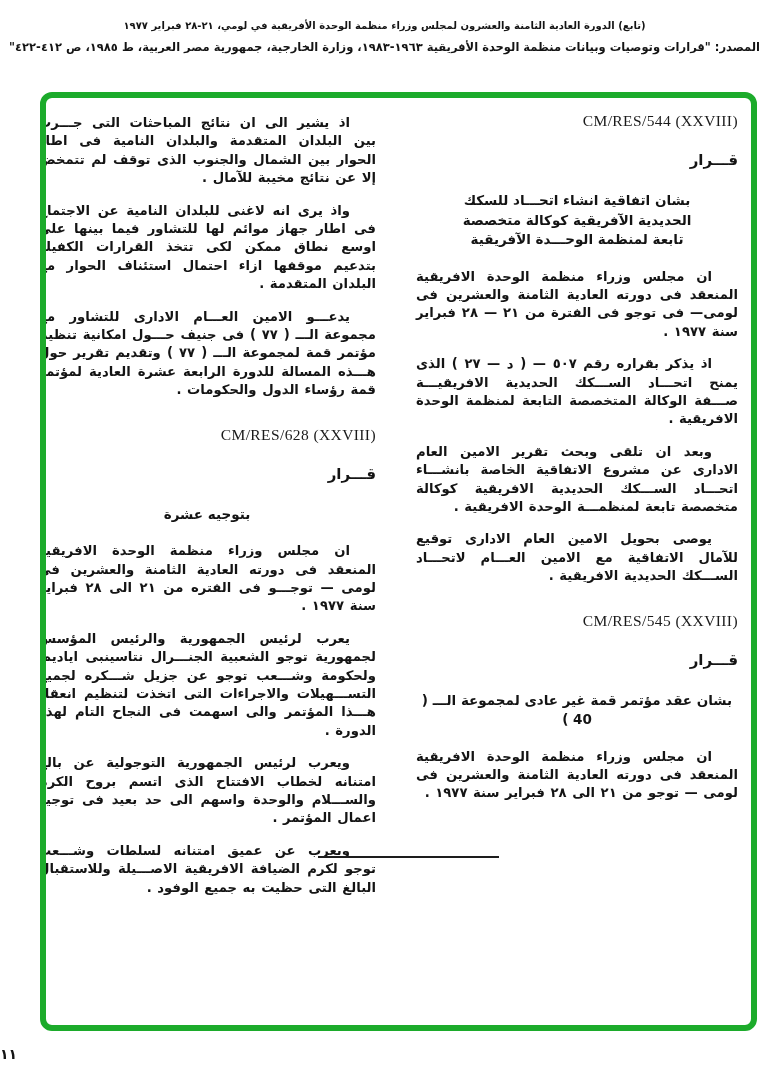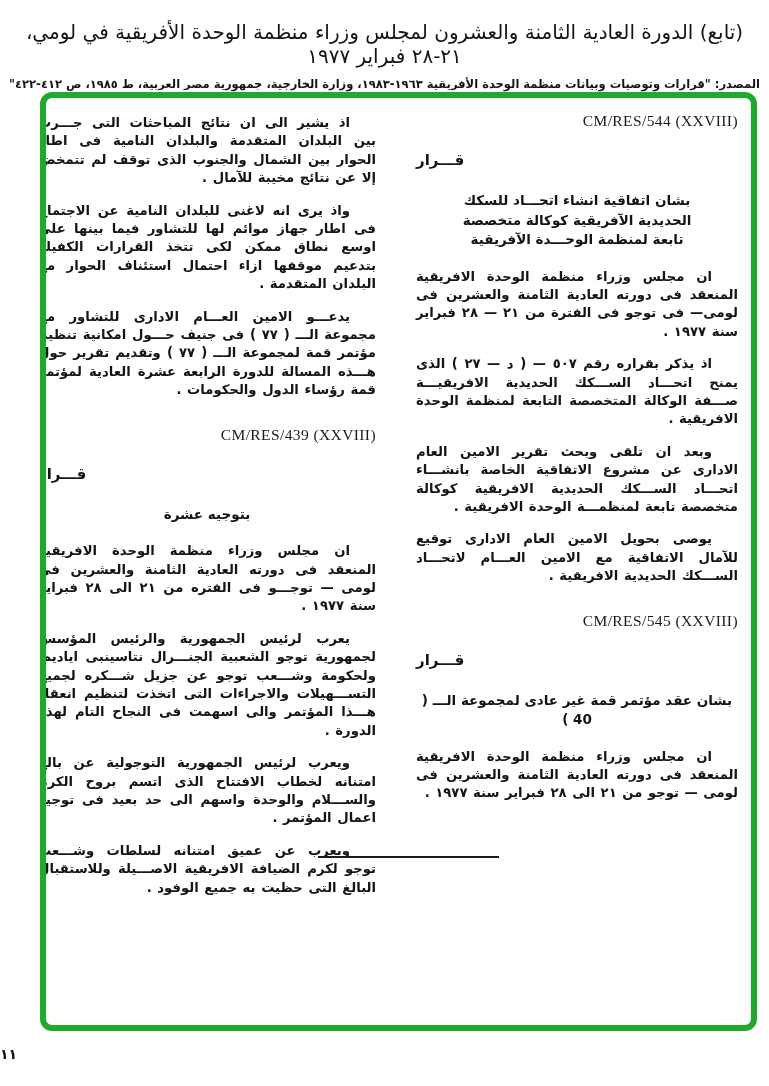--- a/index.html
+++ b/index.html
@@ -2,41 +2,41 @@
 <html lang="ar"><head>
 <meta charset="utf-8">
 <style>
   html,body{margin:0;padding:0;}
   body{
     width:769px;height:1086px;position:relative;background:#ffffff;
     font-family:"DejaVu Sans",sans-serif;color:#141414;overflow:hidden;
   }
   
   .page-header{position:absolute;top:20px;left:0;width:100%;text-align:center;direction:rtl;}
-  .hdr-l1{font-size:20px;font-weight:normal;letter-spacing:0;}
+  .hdr-l1{font-size:10px;font-weight:bold;letter-spacing:0;}
   .hdr-l2{font-size:11.5px;font-weight:bold;margin-top:9px;}
   
   .frame{
     position:absolute;left:40px;top:92px;width:717px;height:939px;
     box-sizing:border-box;border:6px solid #1cab2b;border-radius:12px;
     overflow:hidden;background:#fff;
   }
   
   .col{position:absolute;direction:rtl;}
   .col-left{left:-8px;top:16px;width:338px;}
   .col-right{right:13px;top:14px;width:322px;}
   .code{
     direction:ltr;text-align:right;
     font-family:"Liberation Serif","DejaVu Serif",serif;
     font-size:15.5px;font-weight:normal;letter-spacing:0.4px;
     margin:0 0 21px 0;color:#1a1a1a;
   }
   .col-left .code{margin-left:16px;}
   .gap-before{margin-top:26px;}
-  .heading{text-align:left;font-weight:bold;font-size:15px;margin:0 0 22px 0;}
+  .heading{text-align:right;font-weight:bold;font-size:15px;margin:0 0 22px 0;}
   .subject{text-align:center;font-weight:bold;font-size:13.5px;line-height:19.5px;margin:0 auto 18px auto;}
   .subject-narrow{width:252px;text-align:center;}
   .para{
     text-align:justify;text-align-last:auto;
     font-size:13.2px;font-weight:bold;line-height:18.4px;
     text-indent:26px;margin:0 0 14px 0;word-spacing:1px;
   }
   
   .divider{position:absolute;left:272px;top:758px;width:181px;height:2px;background:#1d1d1d;}
   .page-number{
@@ -65,21 +65,21 @@
     <div class="code gap-before">CM/RES/545  (XXVIII)</div>
     <div class="heading">قـــرار</div>
     <div class="subject">بشان عقد مؤتمر قمة غير عادى لمجموعة الـــ ( 40 )</div>
     <div class="para">ان مجلس وزراء منظمة الوحدة الافريقية المنعقد فى دورته العادية الثامنة والعشرين فى لومى — توجو من ٢١ الى ٢٨ فبراير سنة ١٩٧٧ .</div>
   </div>
 
   <div class="col col-left">
     <div class="para">اذ يشير الى ان نتائج المباحثات التى جـــرت بين البلدان المتقدمة والبلدان النامية فى اطار الحوار بين الشمال والجنوب الذى توقف لم تتمخض إلا عن نتائج مخيبة للآمال .</div>
     <div class="para">واذ يرى انه لاغنى للبلدان النامية عن الاجتماع فى اطار جهاز موائم لها للتشاور فيما بينها على اوسع نطاق ممكن لكى تتخذ القرارات الكفيلة بتدعيم موقفها ازاء احتمال استئناف الحوار مع البلدان المتقدمة .</div>
     <div class="para">يدعـــو الامين العـــام الادارى للتشاور مع مجموعة الـــ ( ٧٧ ) فى جنيف حـــول امكانية تنظيم مؤتمر قمة لمجموعة الـــ ( ٧٧ ) وتقديم تقرير حول هـــذه المسالة للدورة الرابعة عشرة العادية لمؤتمر قمة رؤساء الدول والحكومات .</div>
-    <div class="code gap-before">CM/RES/439  (XXVIII)</div>
+    <div class="code gap-before">CM/RES/628  (XXVIII)</div>
     <div class="heading">قـــرار</div>
     <div class="subject">بتوجيه عشرة</div>
     <div class="para">ان مجلس وزراء منظمة الوحدة الافريقية المنعقد فى دورته العادية الثامنة والعشرين فى لومى — توجـــو فى الفتره من ٢١ الى ٢٨ فبراير سنة ١٩٧٧ .</div>
     <div class="para">يعرب لرئيس الجمهورية والرئيس المؤسس لجمهورية توجو الشعبية الجنـــرال نتاسينبى اياديما ولحكومة وشـــعب توجو عن جزيل شـــكره لجميع التســـهيلات والاجراءات التى اتخذت لتنظيم انعقاد هـــذا المؤتمر والى اسهمت فى النجاح التام لهذه الدورة .</div>
     <div class="para">ويعرب لرئيس الجمهورية التوجولية عن بالغ امتنانه لخطاب الافتتاح الذى اتسم بروح الكرم والســـلام والوحدة واسهم الى حد بعيد فى توجيه اعمال المؤتمر .</div>
     <div class="para">ويعرب عن عميق امتنانه لسلطات وشـــعب توجو لكرم الضيافة الافريقية الاصـــيلة وللاستقبال البالغ التى حظيت به جميع الوفود .</div>
   </div>
 
   <div class="divider"></div>
 </div>

